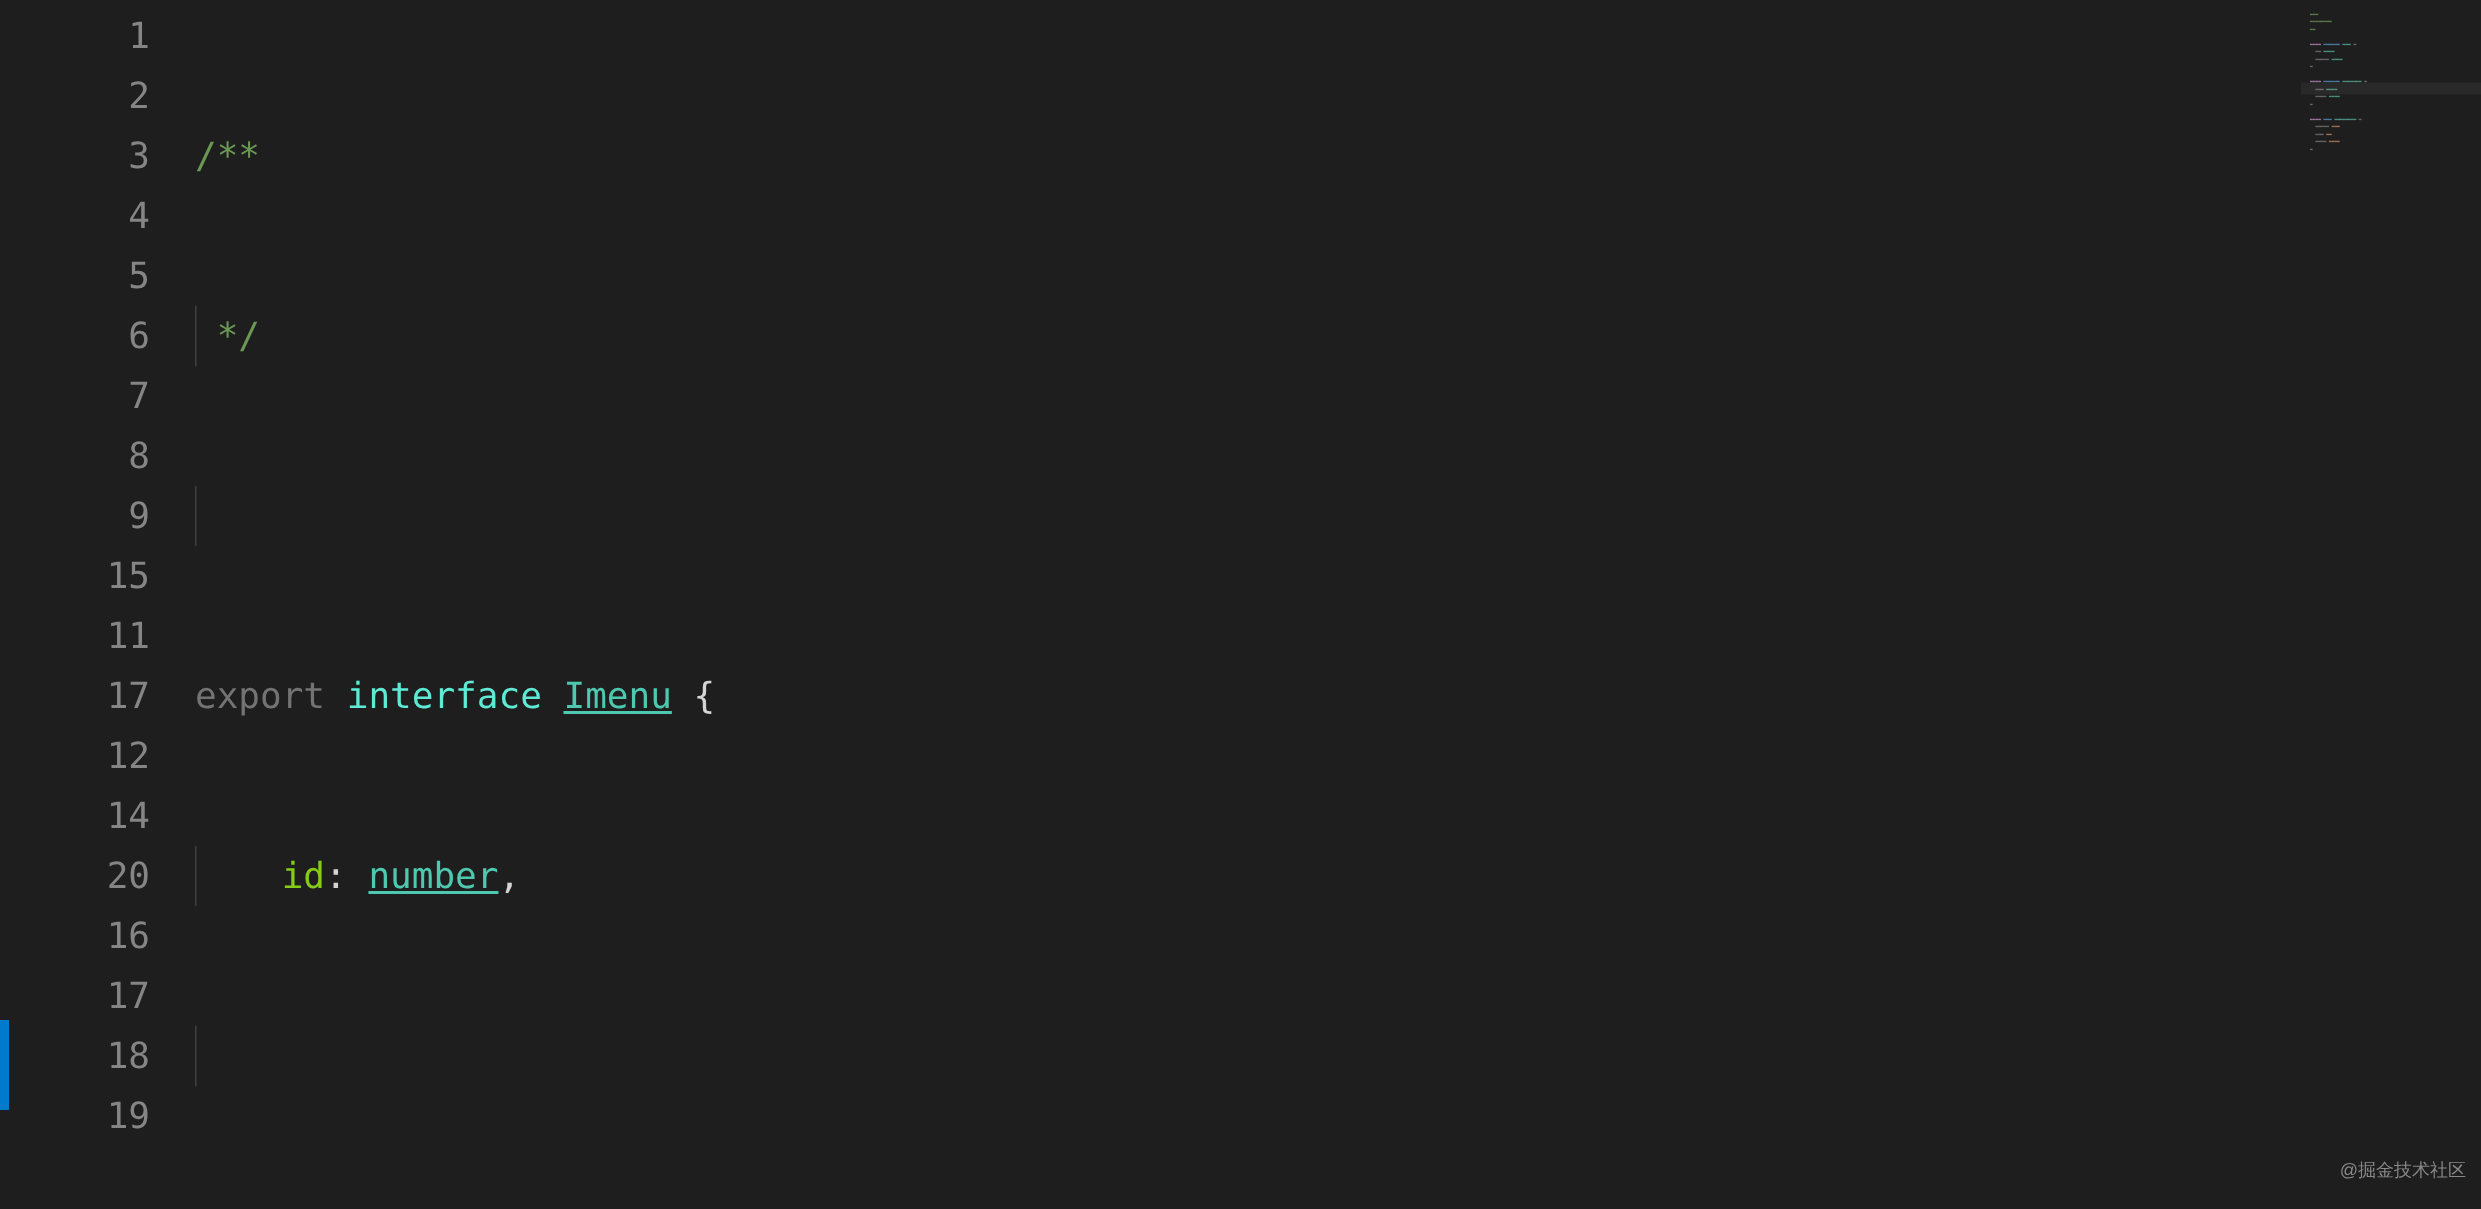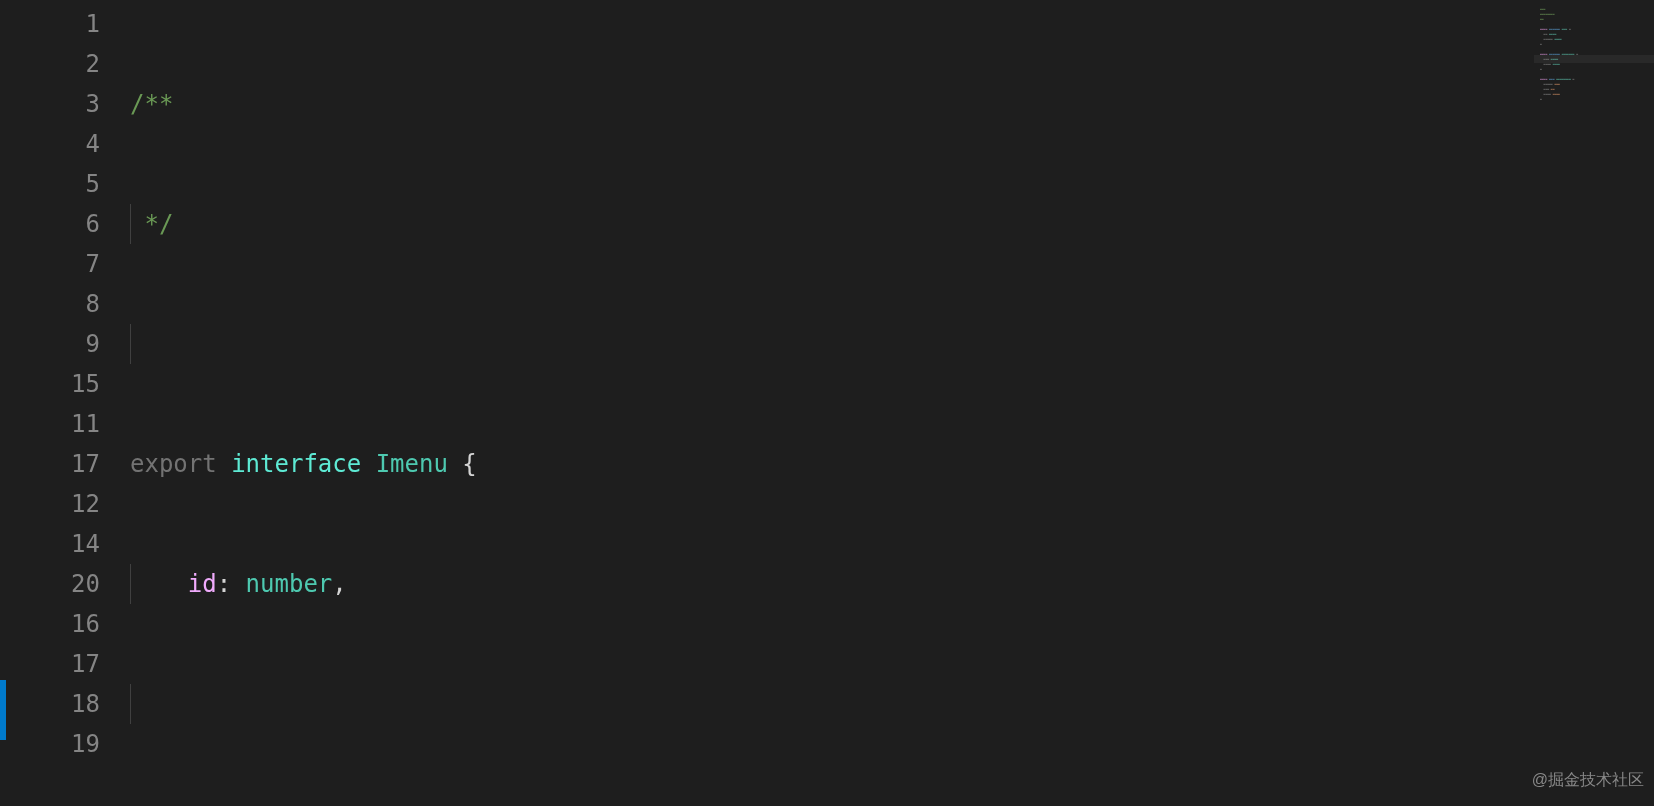--- a/index.html
+++ b/index.html
@@ -40,23 +40,23 @@
     position: absolute;
     left: 0;
     top: 0;
     bottom: 0;
     width: 0;
     border-left: 1px solid #404040;
   }
   .tok-comment { color: #6a9955; }
   .tok-keyword-export { color: #737373; }
   .tok-keyword-blue { color: #5eead4; }
-  .tok-type { color: #4ec9b0; }
+  .tok-type { color: #4ec9b0; text-decoration: underline; }
   .tok-punct { color: #d4d4d4; }
-  .tok-prop { color: #f0abfc; }
+  .tok-prop { color: #84cc16; }
 
   .minimap {
     position: absolute;
     top: 0;
     right: 0;
     width: 120px;
     height: 100%;
     background: #1e1e1e;
     padding: 6px 0 0 6px;
     font-size: 3px;
@@ -75,21 +75,21 @@
     left: 0; right: 0;
     top: 55px;
     height: 8px;
     background: rgba(255,255,255,0.05);
   }
 
   .watermark {
     position: absolute;
     right: 10px;
     bottom: 6px;
-    font-size: 16px;
+    font-size: 12px;
     color: #888;
     font-family: sans-serif;
   }
   .left-marker {
     position: absolute;
     left: 0;
     top: 680px;
     width: 6px;
     height: 60px;
     background: #007acc;

